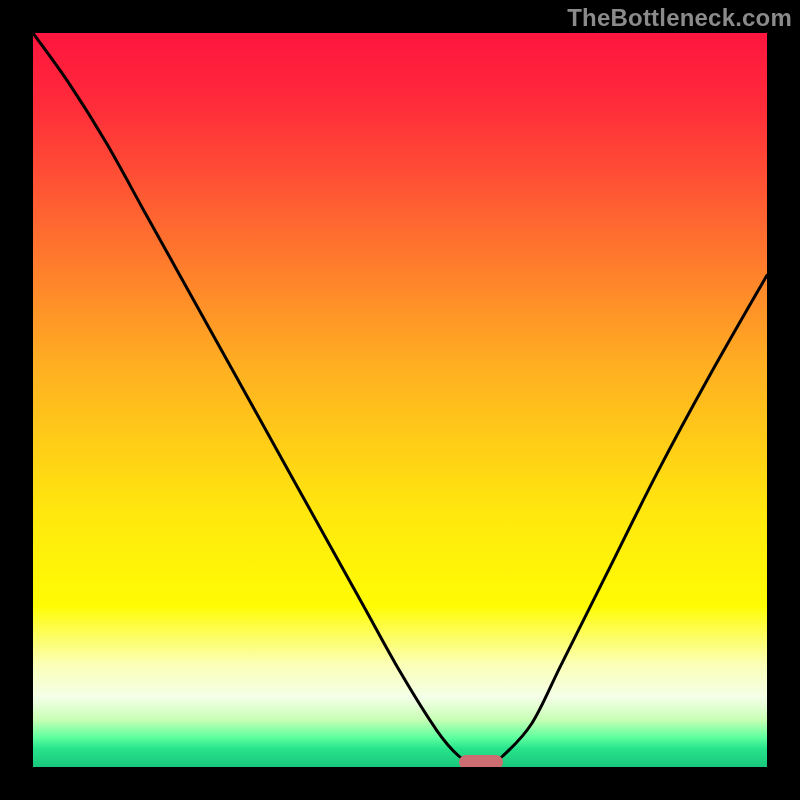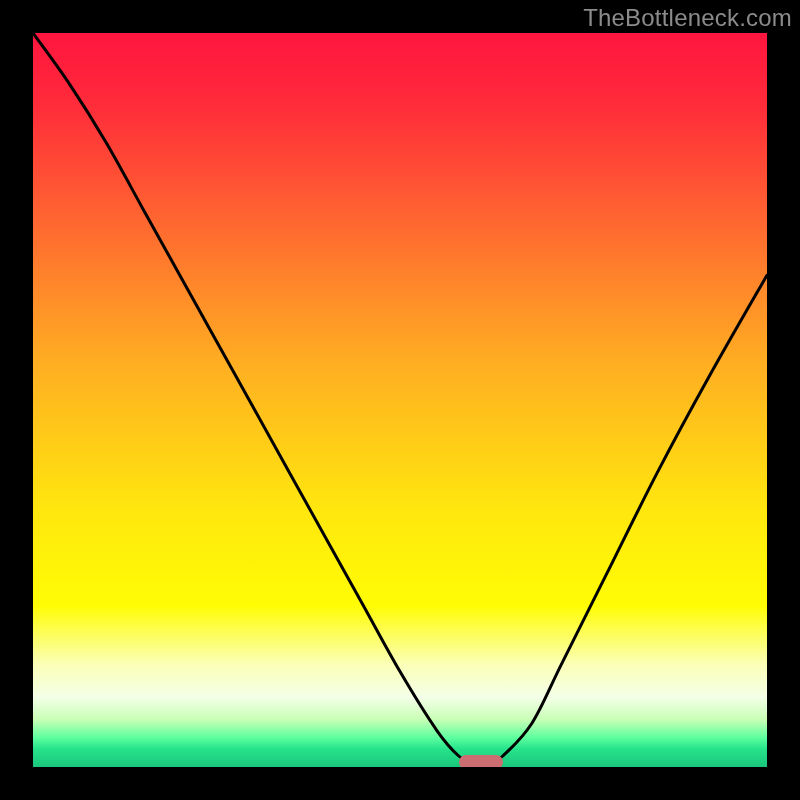--- a/index.html
+++ b/index.html
@@ -39,21 +39,21 @@
     top: 0;
     width: 734px;
     height: 734px;
   }
   .watermark {
     position: absolute;
     top: 4px;
     right: 8px;
     font-family: Arial, Helvetica, sans-serif;
     font-size: 24px;
-    font-weight: normal;
+    font-weight: bold;
     color: #8b8b8b;
     letter-spacing: 0.2px;
     margin-left: 43px;
   }
   .marker {
     position: absolute;
     background: #cc6e71;
     border-radius: 9px;
     height: 14px;
   }

